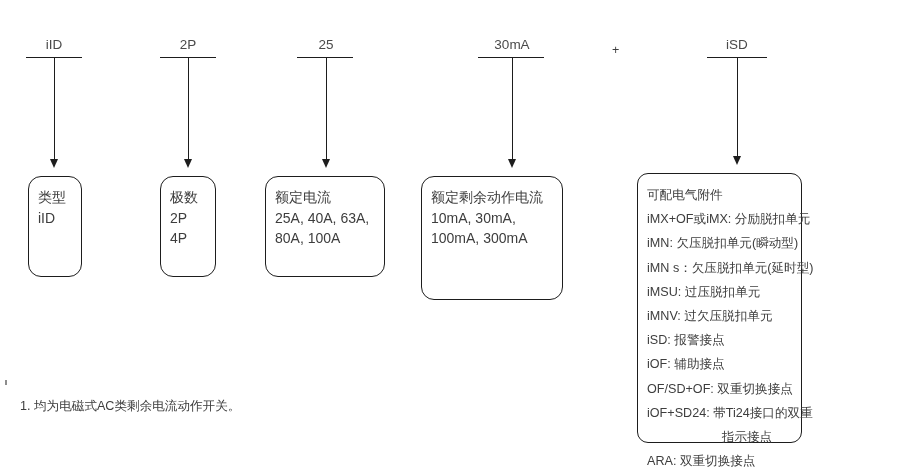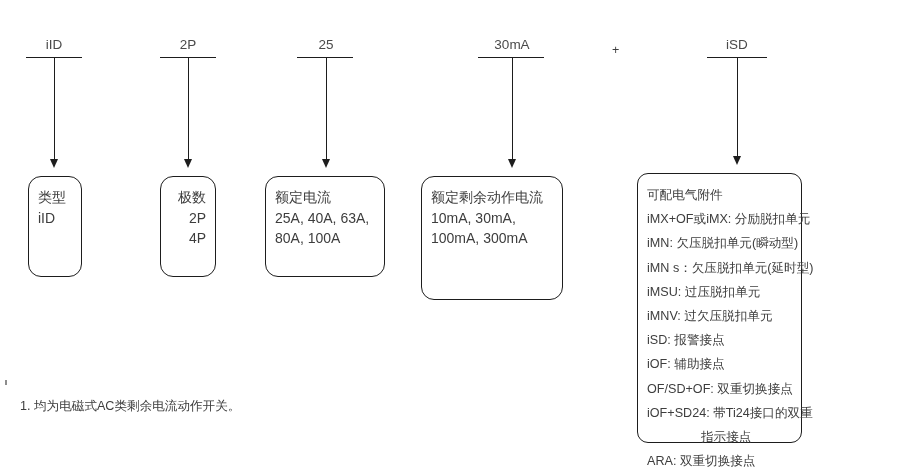--- a/index.html
+++ b/index.html
@@ -76,21 +76,21 @@
   }
   .node-box.accessories {
     border-radius: 11px;
     padding: 9px 8px 8px 9px;
   }
   .accessories .node-line {
     font-size: 12.6px;
     line-height: 24.2px;
   }
   .accessories .node-line.indented {
-    text-align: left;
+    text-align: center;
     padding-left: 54px;
   }
 
   
   .note-block {
     position: absolute;
     font-size: 12.6px;
     line-height: 21px;
     color: #3d3d3d;
     white-space: nowrap;
@@ -130,21 +130,21 @@
       <div class="arrow-head" style="left: 733px; top: 156px;"></div>
     </div>
 
   <div class="plus-sign" style="left:612px; top:44px;">+</div>
 
   <div id="boxes-layer">
       <div class="node-box" style="left: 28px; top: 176px; width: 54px; height: 101px;">
         <div class="node-line">类型</div>
         <div class="node-line">iID</div>
       </div>
-      <div class="node-box" style="left: 160px; top: 176px; width: 56px; height: 101px; text-align: right;">
+      <div class="node-box" style="left: 160px; top: 176px; width: 56px; height: 101px;">
         <div class="node-line">极数</div>
         <div class="node-line">2P</div>
         <div class="node-line">4P</div>
       </div>
       <div class="node-box" style="left: 265px; top: 176px; width: 120px; height: 101px;">
         <div class="node-line">额定电流</div>
         <div class="node-line">25A, 40A, 63A,</div>
         <div class="node-line">80A, 100A</div>
       </div>
       <div class="node-box" style="left: 421px; top: 176px; width: 142px; height: 124px;">

